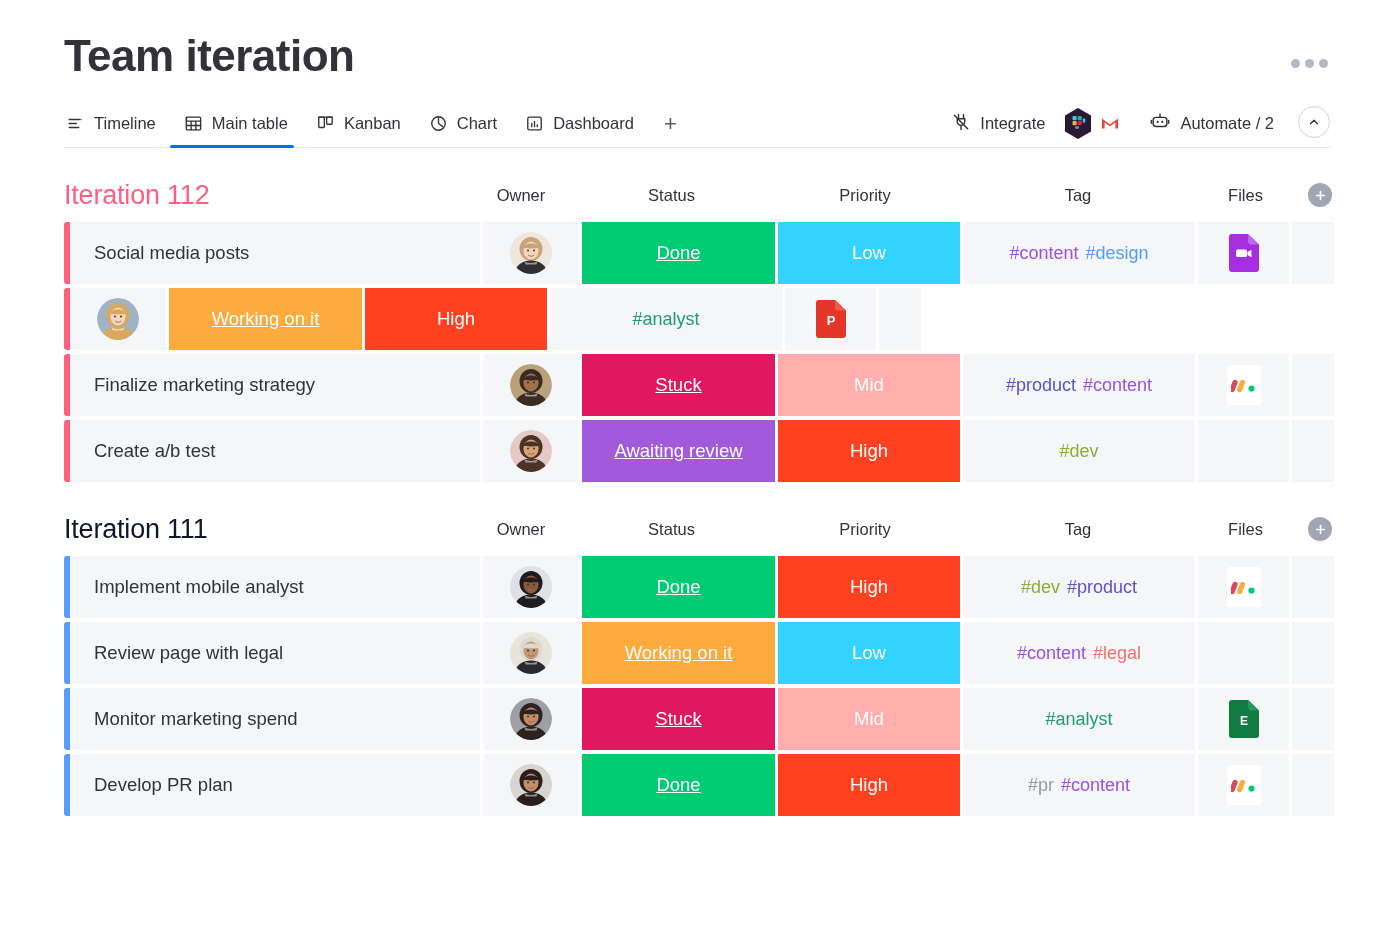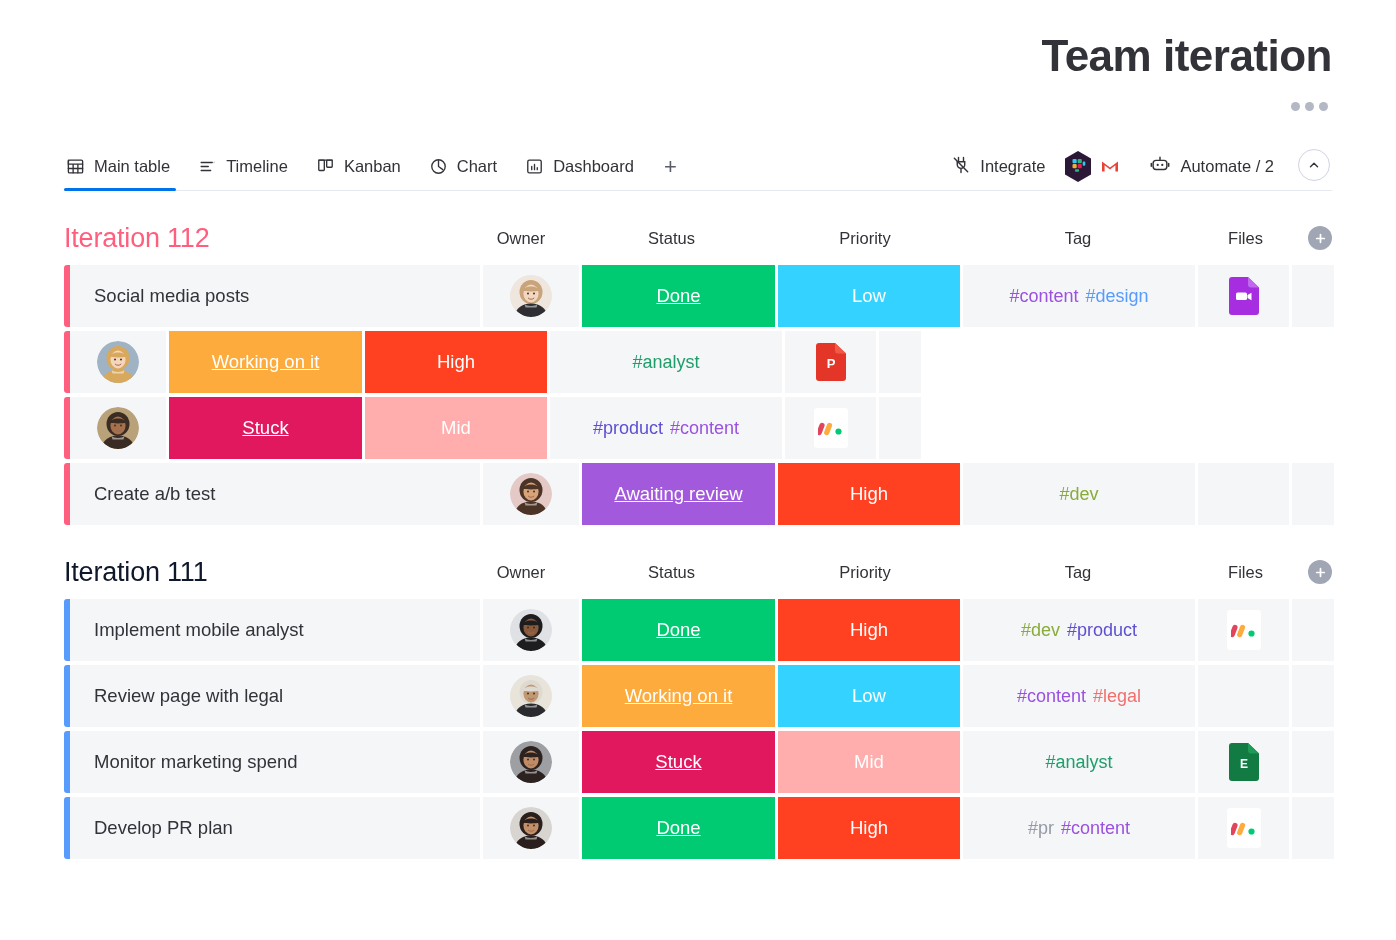--- a/index.html
+++ b/index.html
@@ -10,24 +10,23 @@
     font-family: "Liberation Sans", sans-serif;
     color: #323338;
     overflow: hidden;
   }
 
   .page { position: relative; width: 1396px; height: 940px; padding: 0 64px; }
 
   
   .board-header {
     display: flex;
-    align-items: flex-end;
+    align-items: center;
     justify-content: space-between;
     padding-top: 34px;
-    flex-direction: column;
   }
   .board-title {
     font-size: 44px;
     font-weight: 700;
     letter-spacing: -0.5px;
     color: #323338;
     line-height: 1.0;
   }
   .kebab {
     display: flex;
@@ -208,37 +207,37 @@
     <div class="board-title">Team iteration</div>
     <div class="kebab">
       <span></span>
       <span></span>
       <span></span>
     </div>
   </div>
 
   <div class="tabbar">
     <div class="tabs" id="tabs-container">
+        <div class="tab">
+          <span class="ic">
+            <svg width="19" height="19" viewBox="0 0 24 24" fill="none" stroke="#323338" stroke-width="1.7" stroke-linecap="round" stroke-linejoin="round">
+              <path d="M4 7h14M4 12h9M4 17h12"></path>
+              <circle cx="20.5" cy="7" r="0.1"></circle>
+            </svg>
+          </span>
+          <span>Timeline</span>
+        </div>
         <div class="tab active">
           <span class="ic">
             <svg width="19" height="19" viewBox="0 0 24 24" fill="none" stroke="#323338" stroke-width="1.7" stroke-linecap="round" stroke-linejoin="round">
               <rect x="3" y="4" width="18" height="16" rx="1.5"></rect>
               <path d="M3 9h18M3 14.5h18M9 9v11M15 9v11M3 9V4"></path>
             </svg>
           </span>
           <span>Main table</span>
-        </div>
-        <div class="tab">
-          <span class="ic">
-            <svg width="19" height="19" viewBox="0 0 24 24" fill="none" stroke="#323338" stroke-width="1.7" stroke-linecap="round" stroke-linejoin="round">
-              <path d="M4 7h14M4 12h9M4 17h12"></path>
-              <circle cx="20.5" cy="7" r="0.1"></circle>
-            </svg>
-          </span>
-          <span>Timeline</span>
         </div>
         <div class="tab">
           <span class="ic">
             <svg width="19" height="19" viewBox="0 0 24 24" fill="none" stroke="#323338" stroke-width="1.7" stroke-linecap="round" stroke-linejoin="round">
               <rect x="3.5" y="4" width="7" height="13" rx="1"></rect>
               <rect x="13.5" y="4" width="7" height="9" rx="1"></rect>
               <path d="M3.5 4h17"></path>
             </svg>
           </span>
           <span>Kanban</span>
@@ -414,20 +413,23 @@
       <svg width="34" height="40" viewBox="0 0 34 40">
         <path d="M2 4a3 3 0 0 1 3-3h16l11 10.5V36a3 3 0 0 1-3 3H5a3 3 0 0 1-3-3z" fill="#e33629"></path>
         <path d="M21 1l11 10.5H24a3 3 0 0 1-3-3z" fill="#f05a47"></path>
         <text x="17" y="26" font-family="Liberation Sans, sans-serif" font-size="13" font-weight="700" fill="#fff" text-anchor="middle">P</text>
       </svg></span>
             </div>
       <div class="cell-extra"></div>
     </div>
           <div class="row">
       <div class="rowbar" style="background:#ff5f7e"></div>
+      <div class="cell-name">
+        <span>Finalize marketing strategy</span>
+      </div>
       <div class="cell-owner">
         <span class="avatar"><svg width="42" height="42" viewBox="0 0 42 42">
     <defs>
                     <clipPath id="cp-avatar-bearded-man">
                       <circle cx="21" cy="21" r="21"></circle>
                     </clipPath>
                   </defs>
     <g clip-path="url(#cp-avatar-bearded-man)">
       <rect width="42" height="42" fill="#b9a27a"></rect>
       <ellipse cx="21" cy="17" rx="11.5" ry="12" fill="#3a2c22"></ellipse>

